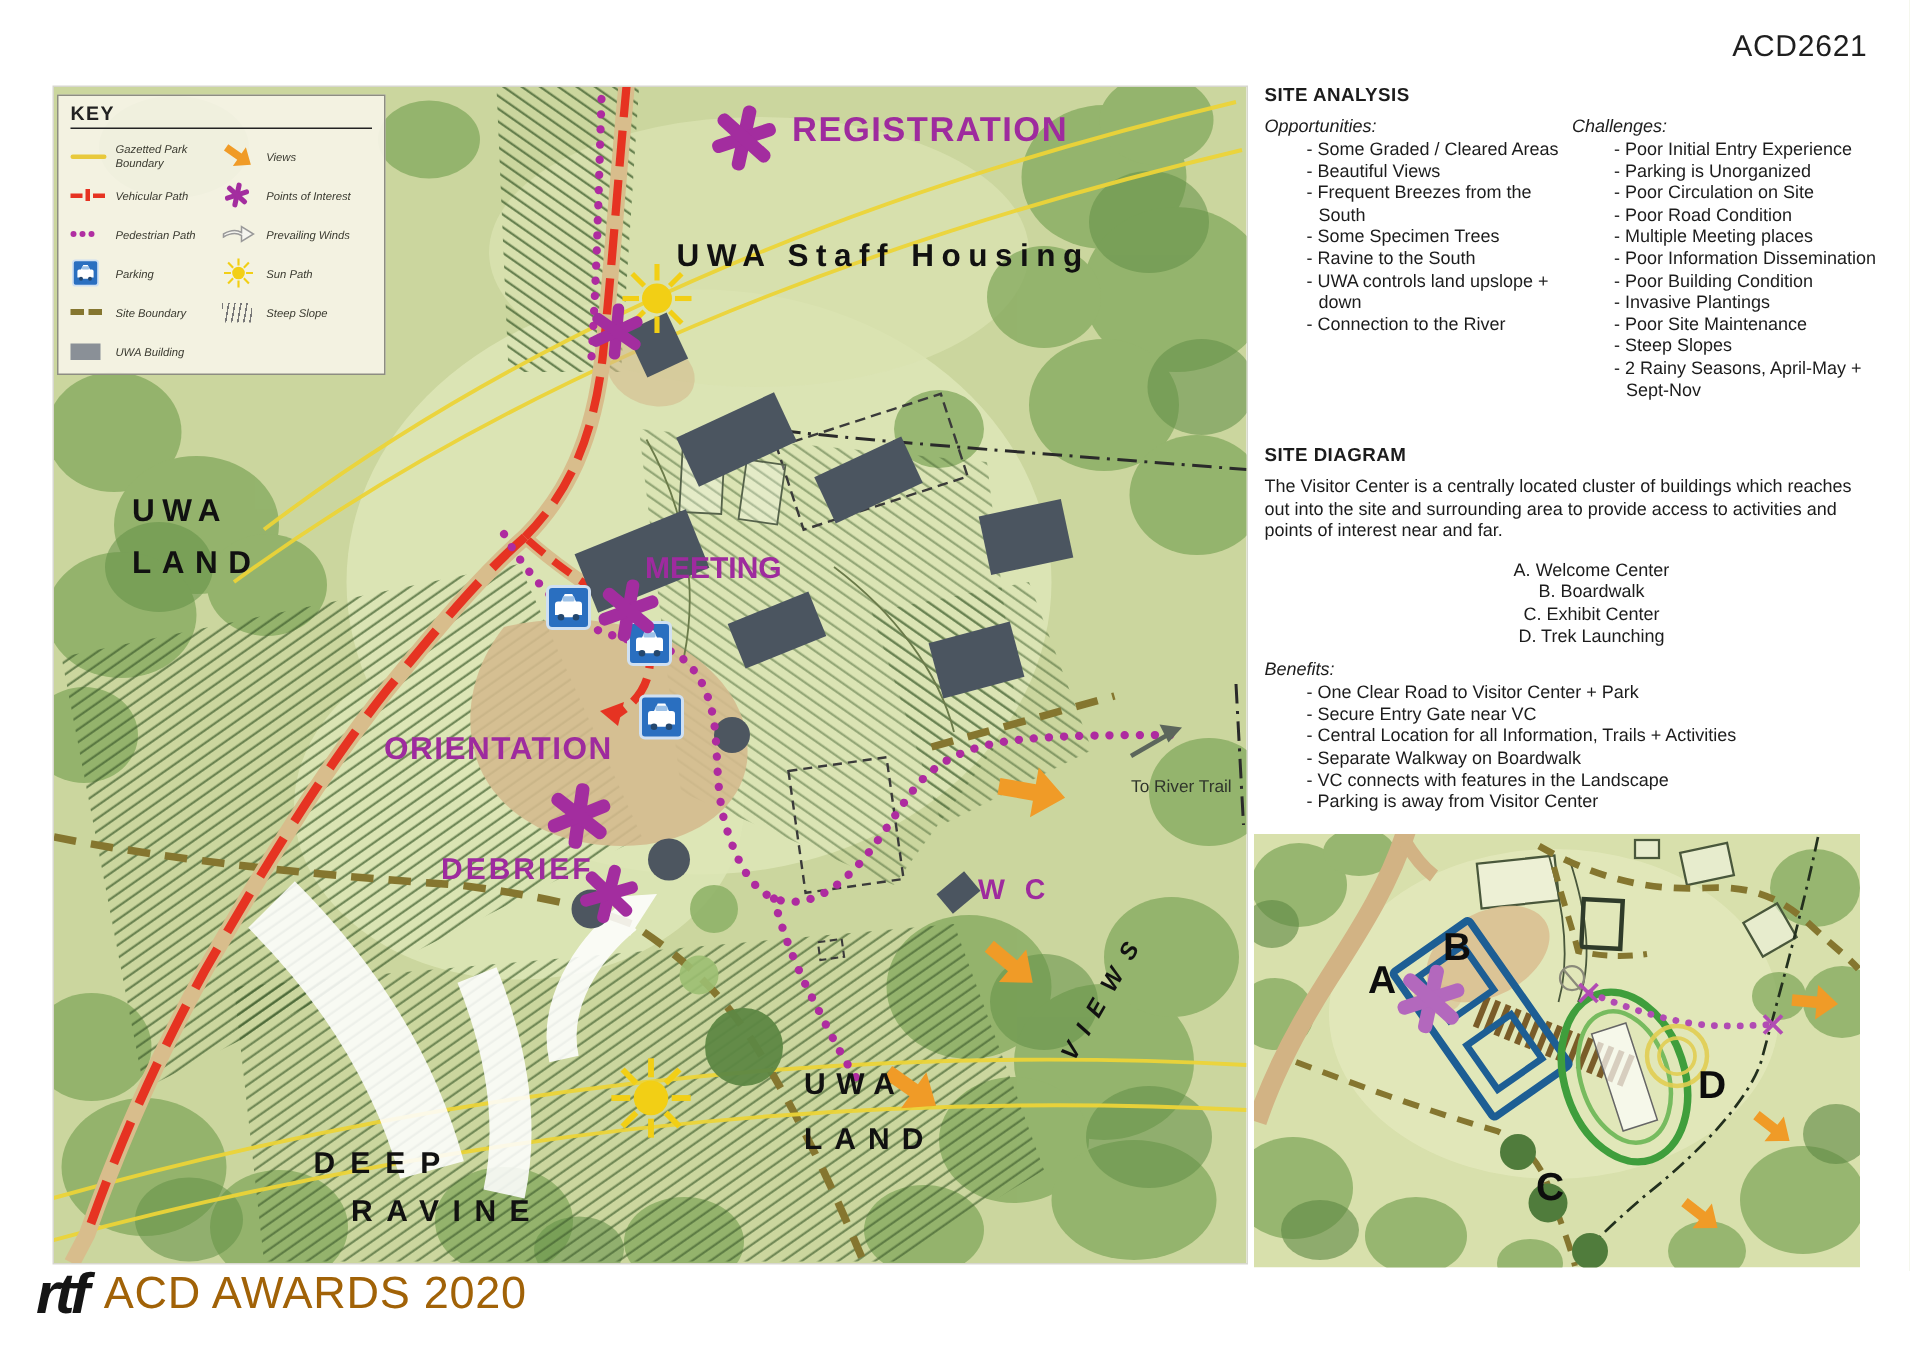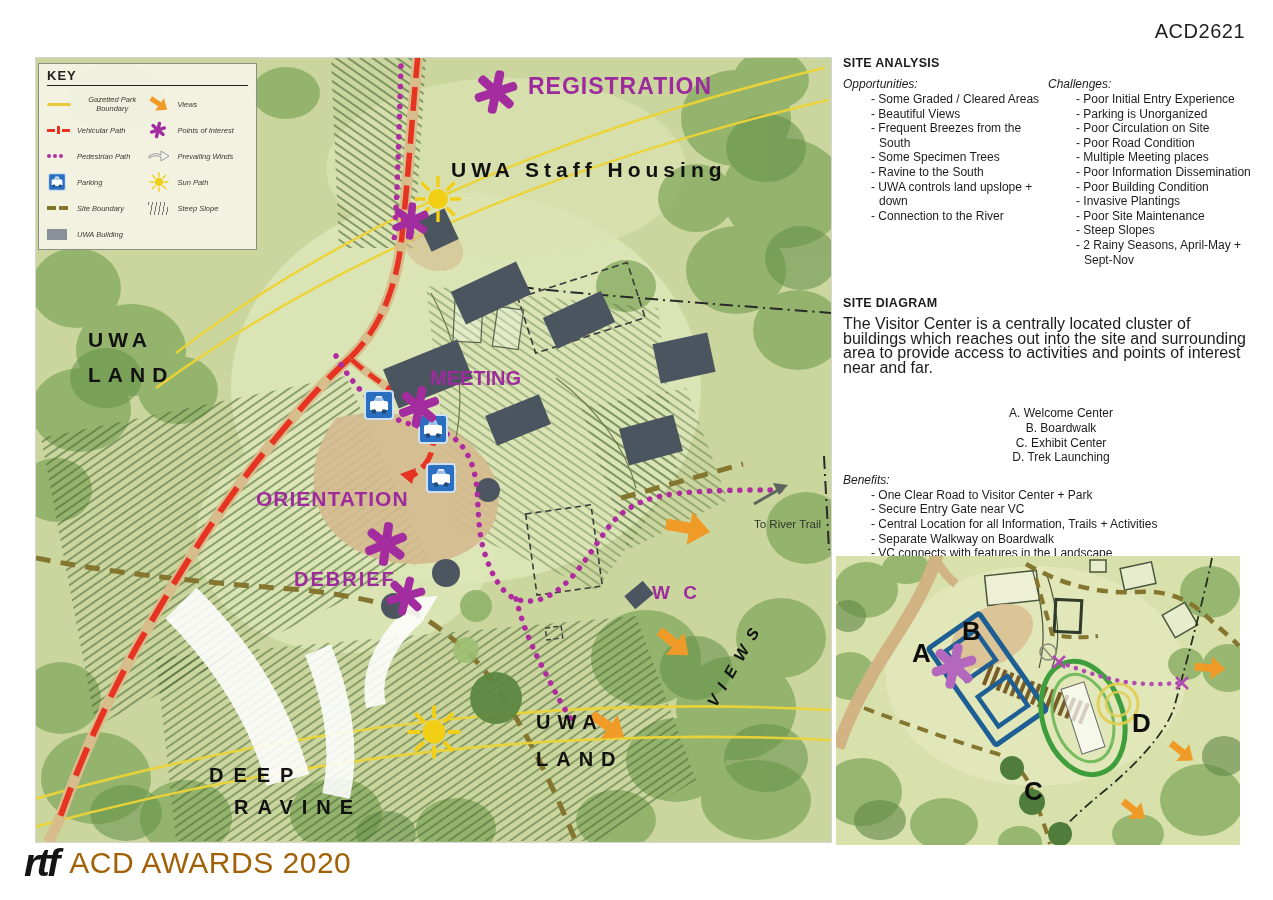--- a/index.html
+++ b/index.html
@@ -9,21 +9,21 @@
   
   #code{top:20px;right:28px;font-size:20px;letter-spacing:.5px;color:#1f1f1f;}
   
   #mainmap{left:35px;top:57px;border:1px solid #d7d7cf;}
   #insetmap{left:836px;top:556px;}
   
   #keybox{left:38px;top:63px;width:219px;height:187px;background:rgba(245,243,230,.94);
           border:1px solid #8d8d82;box-sizing:border-box;padding:4px 8px 0 8px;font-size:7.5px;color:#3a3a30;}
   #keybox .ktitle{font-size:13px;font-weight:bold;letter-spacing:1px;border-bottom:1.5px solid #222;
           padding-bottom:2px;margin-bottom:5px;color:#222;}
-  .kcols{display:flex;text-align:center;}
+  .kcols{display:flex;}
   .kcol{flex:1;}
   .krow{display:flex;align-items:center;height:26px;}
   .kic{width:30px;display:flex;align-items:center;justify-content:flex-start;flex:0 0 30px;}
   .klabel{font-style:italic;}
   .yline{width:24px;height:3px;background:#e8c93c;border-radius:2px;}
   .redseg{width:8px;height:3px;background:#e63322;display:inline-block;}
   .redtick{width:3px;height:8px;background:#e63322;display:inline-block;margin:0 2px;}
   .dot3 span{width:4px;height:4px;border-radius:50%;background:#b02fa2;display:inline-block;margin-right:2px;}
   .odash{width:9px;height:4px;background:#85762f;display:inline-block;margin-right:3px;}
   .gray-rect{width:20px;height:11px;background:#8a9097;}
@@ -31,21 +31,21 @@
   
   #analysis{left:843px;top:56px;width:410px;}
   .h1{font-size:12.5px;font-weight:bold;letter-spacing:.3px;margin-bottom:7px;}
   .ital{font-style:italic;font-size:12px;margin-bottom:1px;}
   .cols2{display:flex;}
   .colL{width:205px;}
   .colR{width:205px;}
   .list{font-size:12px;line-height:14.6px;}
   .list .li{padding-left:8px;text-indent:-8px;margin-left:28px;}
   #diagramtxt{left:843px;top:296px;width:408px;}
-  #diagramtxt p{font-size:16px;line-height:14.6px;margin:0 0 31px 0;}
+  #diagramtxt p{font-size:12px;line-height:14.6px;margin:0 0 12px 0;}
   .plainlist .li{padding-left:0;text-indent:0;text-align:center;}
   .gap{height:8px;}
   
   #footer{left:24px;top:843px;display:flex;align-items:center;}
   #logo{font-weight:900;font-style:italic;font-size:40px;letter-spacing:-3px;color:#141414;
         line-height:40px;transform:scaleY(.95);}
   #award{font-size:30px;color:#a16207;margin-left:12px;letter-spacing:.5px;}
 </style>
 </head>
 <body>

